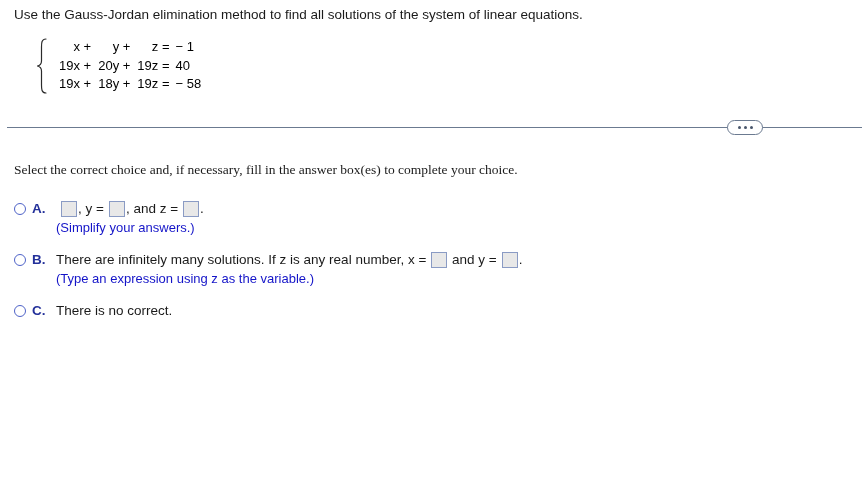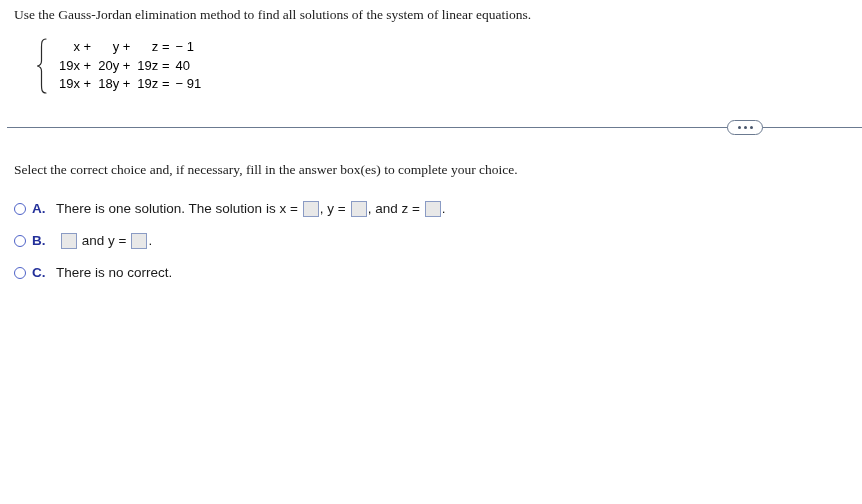--- a/index.html
+++ b/index.html
@@ -19,21 +19,20 @@
 
   
   .prompt {
     position: absolute;
     left: 14px;
     top: 6px;
     font-size: 13.5px;
     line-height: 17px;
     white-space: nowrap;
     color: #1a1a1a;
-    font-family: Liberation Serif, serif;
   }
 
   
   .system {
     position: absolute;
     left: 34px;
     top: 38px;
     display: flex;
     align-items: stretch;
   }
@@ -197,21 +196,21 @@
     <div class="eq-row">
       <span class="eq-cell">19x +</span>
       <span class="eq-cell">20y +</span>
       <span class="eq-cell">19z =</span>
       <span class="eq-cell rhs">40</span>
     </div>
     <div class="eq-row">
       <span class="eq-cell">19x +</span>
       <span class="eq-cell">18y +</span>
       <span class="eq-cell">19z =</span>
-      <span class="eq-cell rhs">− 91</span>
+      <span class="eq-cell rhs">− 58</span>
     </div>
   </div>
 </div>
 
 <div class="divider"></div>
 <div class="dots-pill">
   <i></i>
   <i></i>
   <i></i>
 </div>
@@ -219,48 +218,50 @@
 <div class="instruction">Select the correct choice and, if necessary, fill in the answer box(es) to complete your choice.</div>
 
 <div class="choices">
 
   <div class="choice" style="margin-bottom:14px;">
     <div class="choice-head">
       <span class="radio"></span>
       <span class="choice-letter">A.</span>
       <span class="choice-body">
         <span class="choice-text">
-          <span class="t">There is one solution. The solution is x =</span>
           <span class="sp"></span>
           <span class="ansbox"></span>
           <span class="t">, y =</span>
           <span class="sp"></span>
           <span class="ansbox"></span>
           <span class="t">, and z =</span>
           <span class="sp"></span>
           <span class="ansbox"></span>
           <span class="t">.</span>
         </span>
+        <span class="hint">(Simplify your answers.)</span>
       </span>
     </div>
   </div>
 
   <div class="choice" style="margin-bottom:14px;">
     <div class="choice-head">
       <span class="radio"></span>
       <span class="choice-letter">B.</span>
       <span class="choice-body">
         <span class="choice-text">
+          <span class="t">There are infinitely many solutions. If z is any real number, x =</span>
           <span class="sp"></span>
           <span class="ansbox"></span>
           <span class="t"> and y =</span>
           <span class="sp"></span>
           <span class="ansbox"></span>
           <span class="t">.</span>
         </span>
+        <span class="hint">(Type an expression using z as the variable.)</span>
       </span>
     </div>
   </div>
 
   <div class="choice">
     <div class="choice-head">
       <span class="radio"></span>
       <span class="choice-letter">C.</span>
       <span class="choice-body">
         <span class="choice-text">

